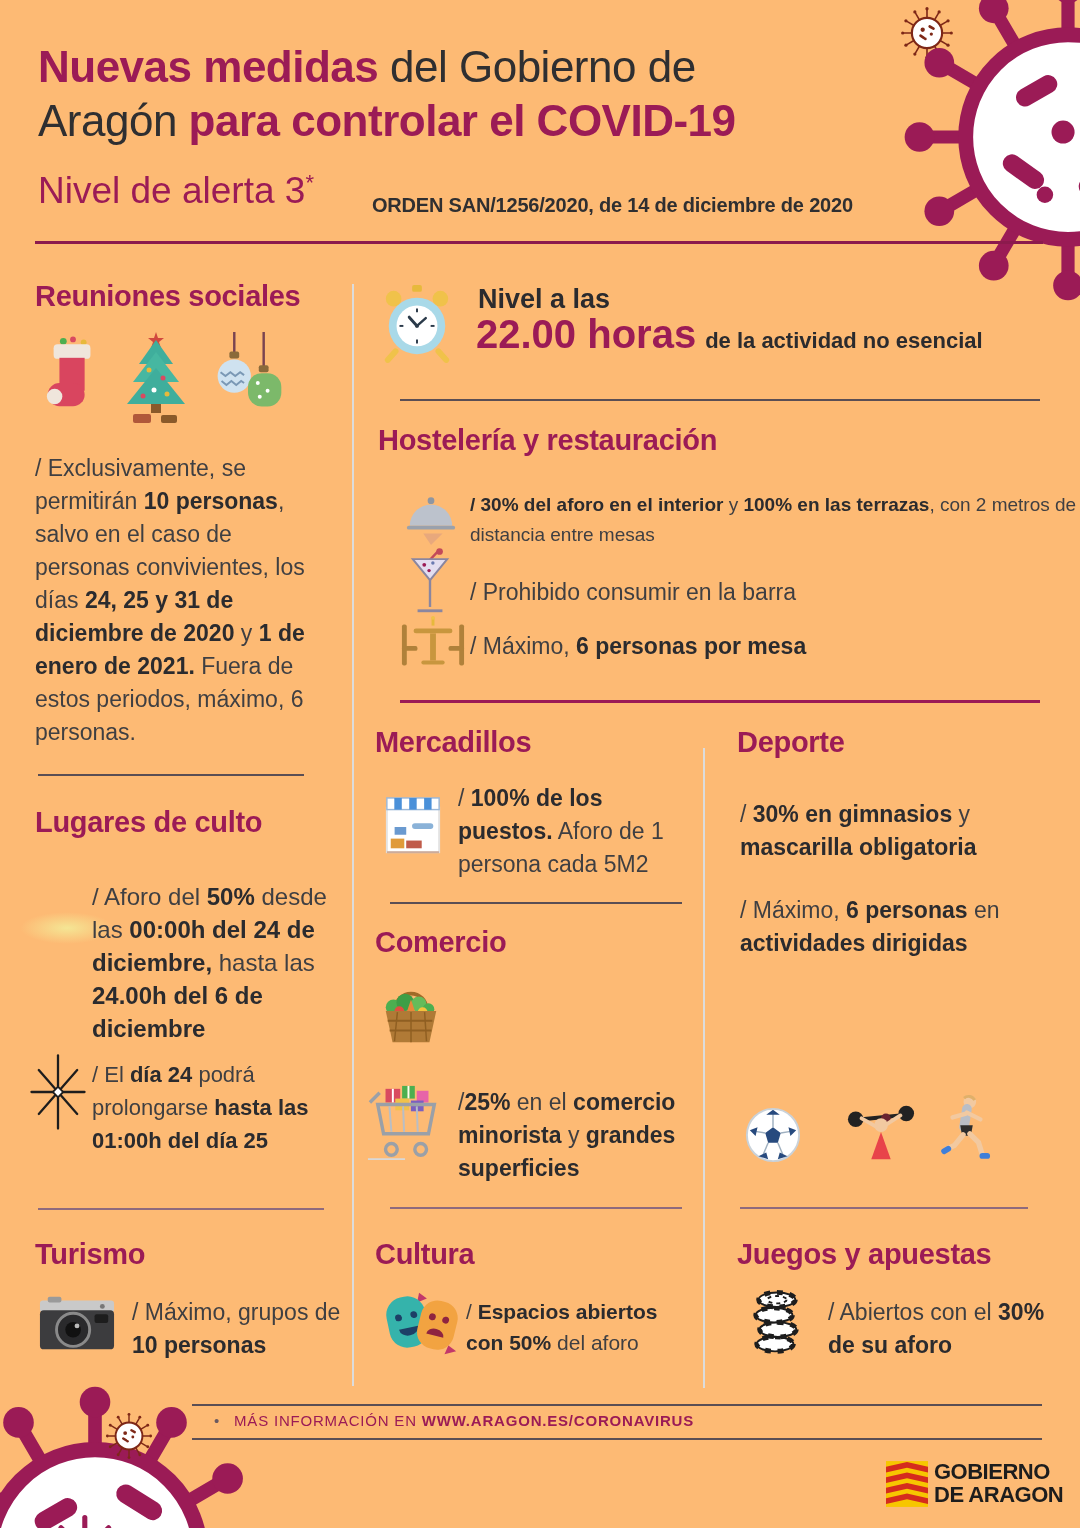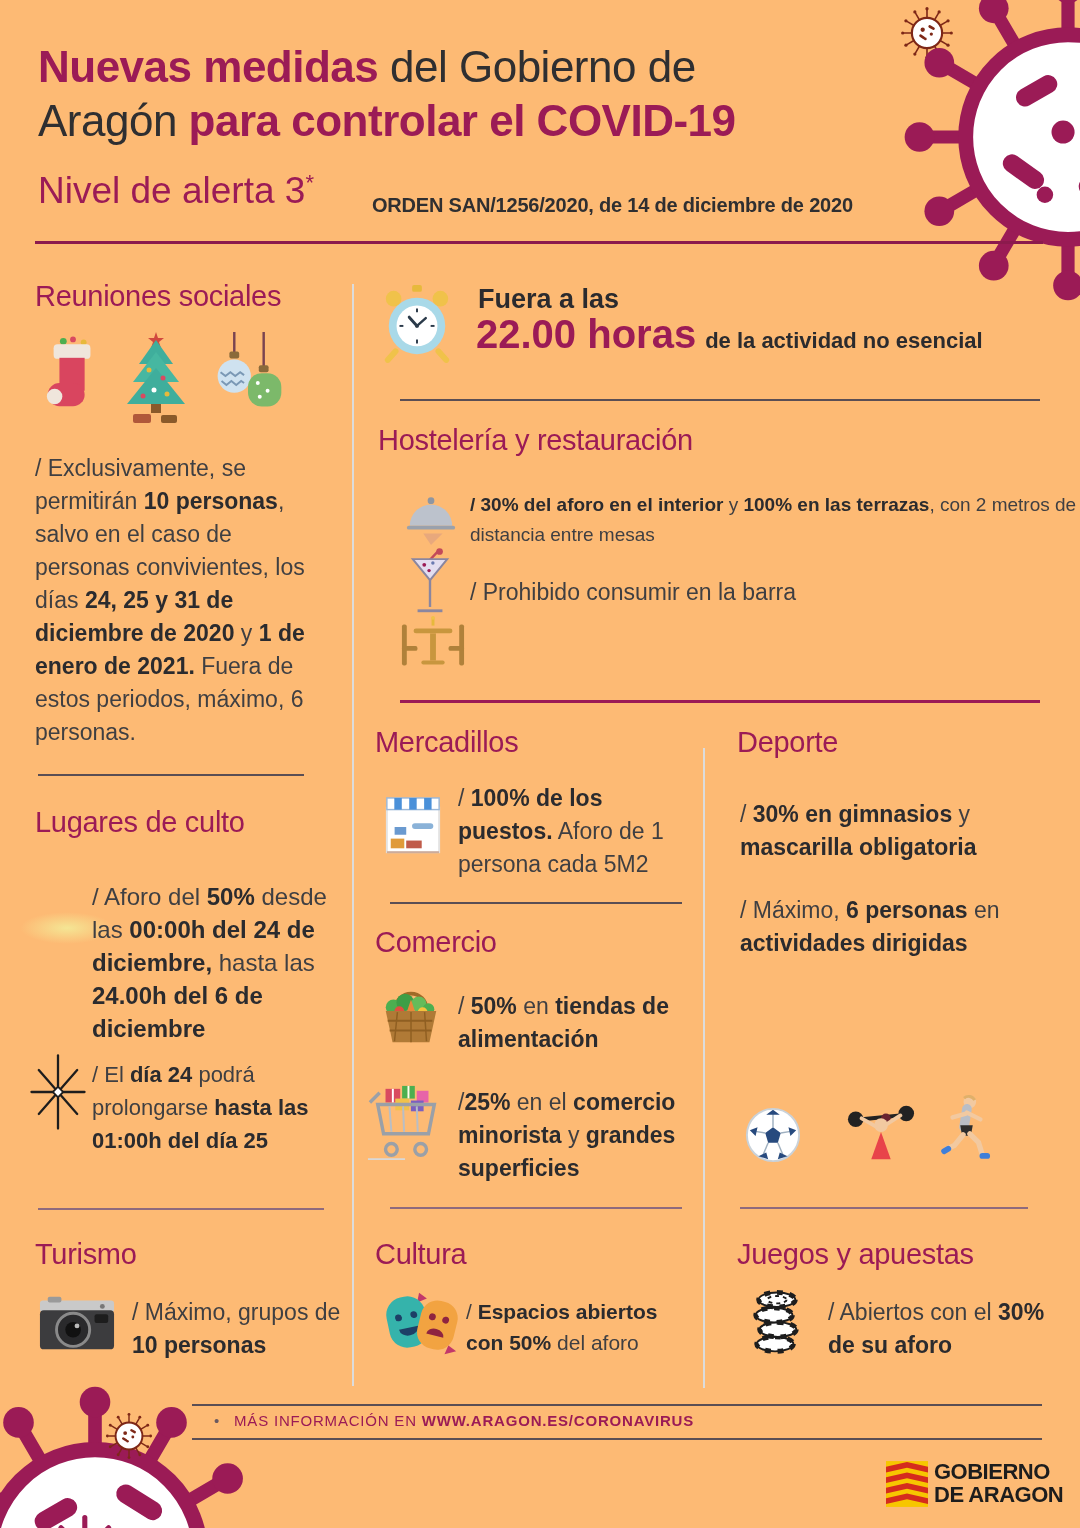--- a/index.html
+++ b/index.html
@@ -9,21 +9,21 @@
   .abs{position:absolute}
   .hr{position:absolute;height:2px;background:#5a4e54}
   .vr{position:absolute;width:2px;background:#dcdcdc}
   .title{font-size:44px;line-height:54px;font-weight:700;color:#2f2f31;letter-spacing:-0.5px}
   .title .accent{color:var(--accent)}
   .title span{font-weight:400}
   .title span.accent{font-weight:700}
   .alert{font-size:37px;color:var(--accent);font-weight:400}
   .alert sup{font-size:22px}
   .order{font-size:20px;font-weight:700;color:#2f2f31;letter-spacing:-0.2px}
-  .sec-title{font-size:29px;font-weight:400;color:var(--accent);letter-spacing:-0.3px}
+  .sec-title{font-size:29px;font-weight:700;color:var(--accent);letter-spacing:-0.3px}
   .body-text{font-size:23px;line-height:33px;color:#3f3f42}
   .body-text .b{font-weight:700;color:#2b2b2e}
   .closure-intro{font-size:27px;font-weight:700;color:#2b2b2e}
   .closure-row{display:flex;align-items:baseline;gap:9px;white-space:nowrap}
   .closure-time{font-size:40px;font-weight:700;color:var(--accent)}
   .closure-suffix{font-size:22px;font-weight:700;color:#2b2b2e}
   .footer-info{font-size:15px;letter-spacing:0.8px;color:var(--accent);white-space:nowrap}
   .footer-info .dot{color:#6a5a60;margin-right:14px}
   .footer-info .b{font-weight:700}
   .logo-text{font-size:22px;line-height:23px;font-weight:700;color:#1d1d1d;letter-spacing:-0.5px}
@@ -213,21 +213,21 @@
     <g stroke="#2b3a4a" stroke-width="2">
       <line x1="38" y1="26" x2="38" y2="30"></line>
         <line x1="38" y1="58" x2="38" y2="62"></line>
       <line x1="20" y1="44" x2="24" y2="44"></line>
         <line x1="52" y1="44" x2="56" y2="44"></line>
     </g>
     <line x1="38" y1="44" x2="30" y2="35" stroke="#2b3a4a" stroke-width="3" stroke-linecap="round"></line>
     <line x1="38" y1="44" x2="47" y2="36" stroke="#2b3a4a" stroke-width="2.5" stroke-linecap="round"></line>
     <circle cx="38" cy="44" r="2" fill="#2b3a4a"></circle>
   </svg>
-  <div class="abs closure-intro" style="left:478px;top:284px">Fuera a las</div>
+  <div class="abs closure-intro" style="left:478px;top:284px">Nivel a las</div>
   <div class="abs closure-row" style="left:476px;top:312px">
     <span class="closure-time">22.00 horas</span>
     <span class="closure-suffix">de la actividad no esencial</span>
   </div>
   <div class="hr" style="left:400px;top:399px;width:640px"></div>
 
   <div class="abs sec-title" style="left:378px;top:424px">Hostelería y restauración</div>
   <svg class="abs" style="left:404px;top:490px" width="54" height="58" viewBox="0 0 56 58">
     <circle cx="28" cy="10" r="3.5" fill="#8f96a1"></circle>
     <path d="M6 36 a22 22 0 0 1 44 0 z" fill="#bcc2cc"></path>
@@ -254,20 +254,21 @@
     <rect x="14" y="14" width="40" height="5" rx="2.5" fill="#c8963e"></rect>
     <rect x="31" y="19" width="6" height="28" fill="#c8963e"></rect>
     <rect x="22" y="47" width="24" height="4" rx="2" fill="#c8963e"></rect>
     <g fill="#b0813a">
       <rect x="2" y="10" width="5" height="42" rx="2"></rect>
       <rect x="2" y="32" width="16" height="5" rx="2"></rect>
       <rect x="61" y="10" width="5" height="42" rx="2"></rect>
       <rect x="50" y="32" width="16" height="5" rx="2"></rect>
     </g>
   </svg>
+  <div class="abs body-text" style="left:470px;top:630px;width:575px"><span>/  Máximo, </span><span class="b">6 personas por mesa</span></div>
 
   <div class="hr" style="left:400px;top:700px;width:640px;height:3px;background:#9B1B56"></div>
 
   <div class="abs sec-title" style="left:375px;top:726px">Mercadillos</div>
   <svg class="abs" style="left:383px;top:793px" width="60" height="68" viewBox="0 0 62 68">
     <rect x="4" y="14" width="54" height="46" fill="#fff" stroke="#e3e3e3" stroke-width="2"></rect>
     <rect x="4" y="4" width="54" height="12" fill="#fff" stroke="#9bb8d8" stroke-width="1.5"></rect>
     <rect x="11.7" y="4" width="7.7" height="12" fill="#4a90d9"></rect>
     <rect x="27.1" y="4" width="7.7" height="12" fill="#4a90d9"></rect>
     <rect x="42.5" y="4" width="7.7" height="12" fill="#4a90d9"></rect>
@@ -295,21 +296,20 @@
     <g stroke="#8f5f22" stroke-width="2">
         <line x1="10" y1="40" x2="56" y2="40"></line>
         <line x1="12" y1="50" x2="55" y2="50"></line>
       </g>
     <g stroke="#8f5f22" stroke-width="1.5">
         <line x1="20" y1="31" x2="17" y2="61"></line>
         <line x1="34" y1="31" x2="34" y2="62"></line>
         <line x1="48" y1="31" x2="50" y2="61"></line>
       </g>
   </svg>
-  <div class="abs body-text" style="left:458px;top:990px;width:238px"><span>/ </span><span class="b">50%</span><span> en </span><span class="b">tiendas de alimentación</span></div>
 
   <svg class="abs" style="left:366px;top:1080px" width="82" height="86" viewBox="0 0 84 86">
     <line x1="4" y1="22" x2="14" y2="12" stroke="#9aa0a8" stroke-width="3.5"></line>
     <rect x="20" y="8" width="15" height="14" fill="#d94a60"></rect>
       <line x1="27.5" y1="8" x2="27.5" y2="22" stroke="#fff" stroke-width="2"></line>
     <rect x="37" y="5" width="13" height="13" fill="#4caf50"></rect>
       <line x1="43.5" y1="5" x2="43.5" y2="18" stroke="#ffe" stroke-width="2"></line>
     <rect x="52" y="10" width="12" height="12" fill="#e764a8"></rect>
     <rect x="30" y="18" width="14" height="12" fill="#f0c24a"></rect>
     <rect x="46" y="20" width="13" height="11" fill="#7a5fc0"></rect>

